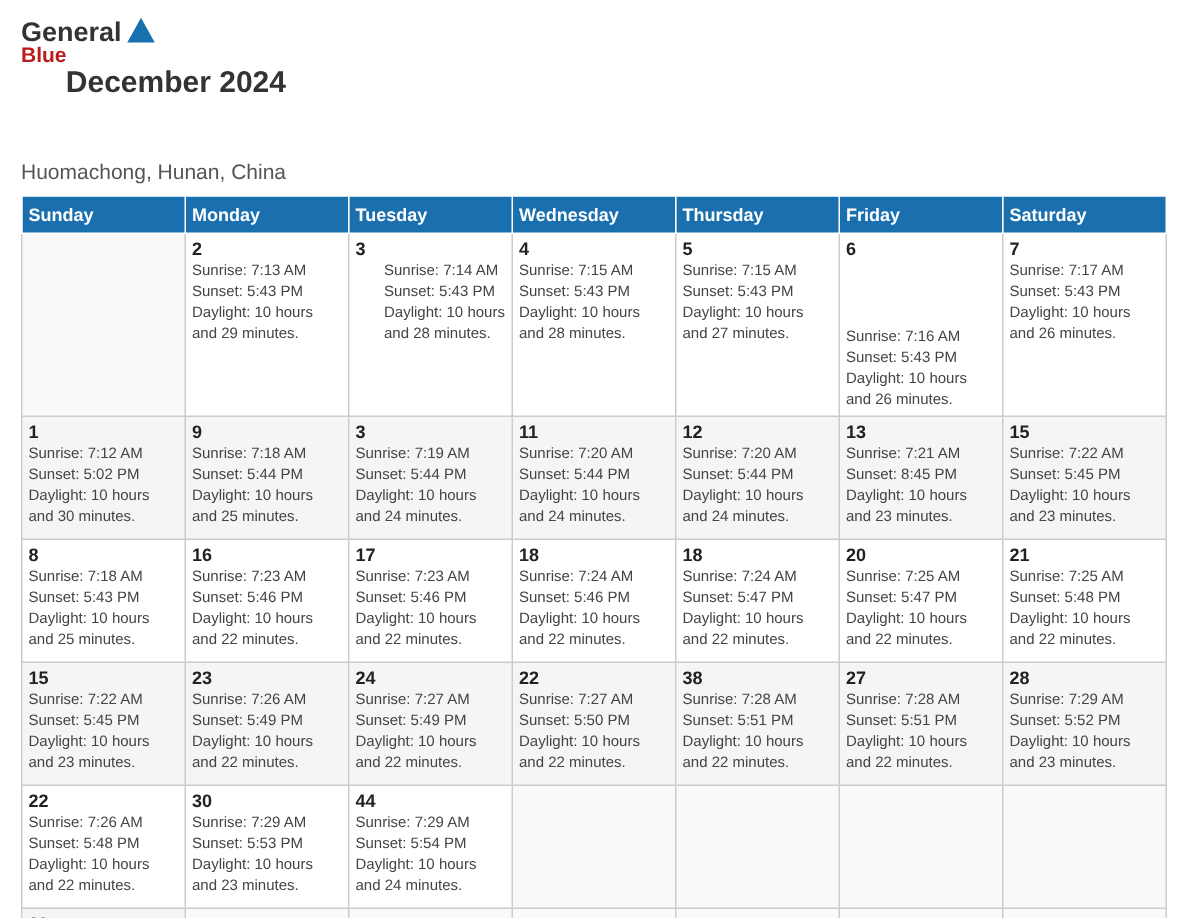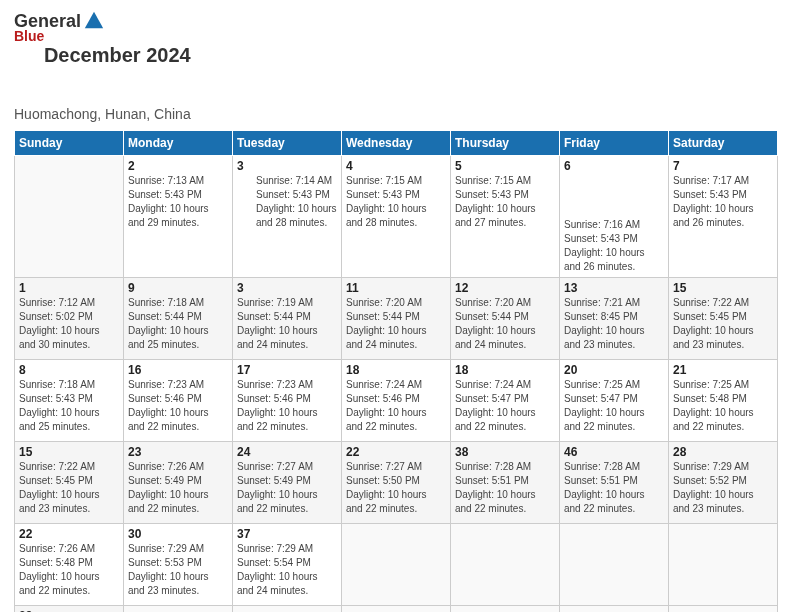--- a/index.html
+++ b/index.html
@@ -311,21 +311,21 @@
 and 22 minutes.</div>
           </td>
           <td>
             <span class="day-number">38</span>
             <div class="day-info" style="white-space: pre-line;">Sunrise: 7:28 AM
 Sunset: 5:51 PM
 Daylight: 10 hours
 and 22 minutes.</div>
           </td>
           <td>
-            <span class="day-number">46</span>
+            <span class="day-number">27</span>
             <div class="day-info" style="white-space: pre-line;">Sunrise: 7:28 AM
 Sunset: 5:51 PM
 Daylight: 10 hours
 and 22 minutes.</div>
           </td>
           <td>
             <span class="day-number">28</span>
             <div class="day-info" style="white-space: pre-line;">Sunrise: 7:29 AM
 Sunset: 5:52 PM
 Daylight: 10 hours
@@ -341,21 +341,21 @@
 and 22 minutes.</div>
           </td>
           <td>
             <span class="day-number">30</span>
             <div class="day-info" style="white-space: pre-line;">Sunrise: 7:29 AM
 Sunset: 5:53 PM
 Daylight: 10 hours
 and 23 minutes.</div>
           </td>
           <td>
-            <span class="day-number">37</span>
+            <span class="day-number">44</span>
             <div class="day-info" style="white-space: pre-line;">Sunrise: 7:29 AM
 Sunset: 5:54 PM
 Daylight: 10 hours
 and 24 minutes.</div>
           </td>
           <td class="empty-cell"></td>
           <td class="empty-cell"></td>
           <td class="empty-cell"></td>
           <td class="empty-cell"></td>
         </tr>

